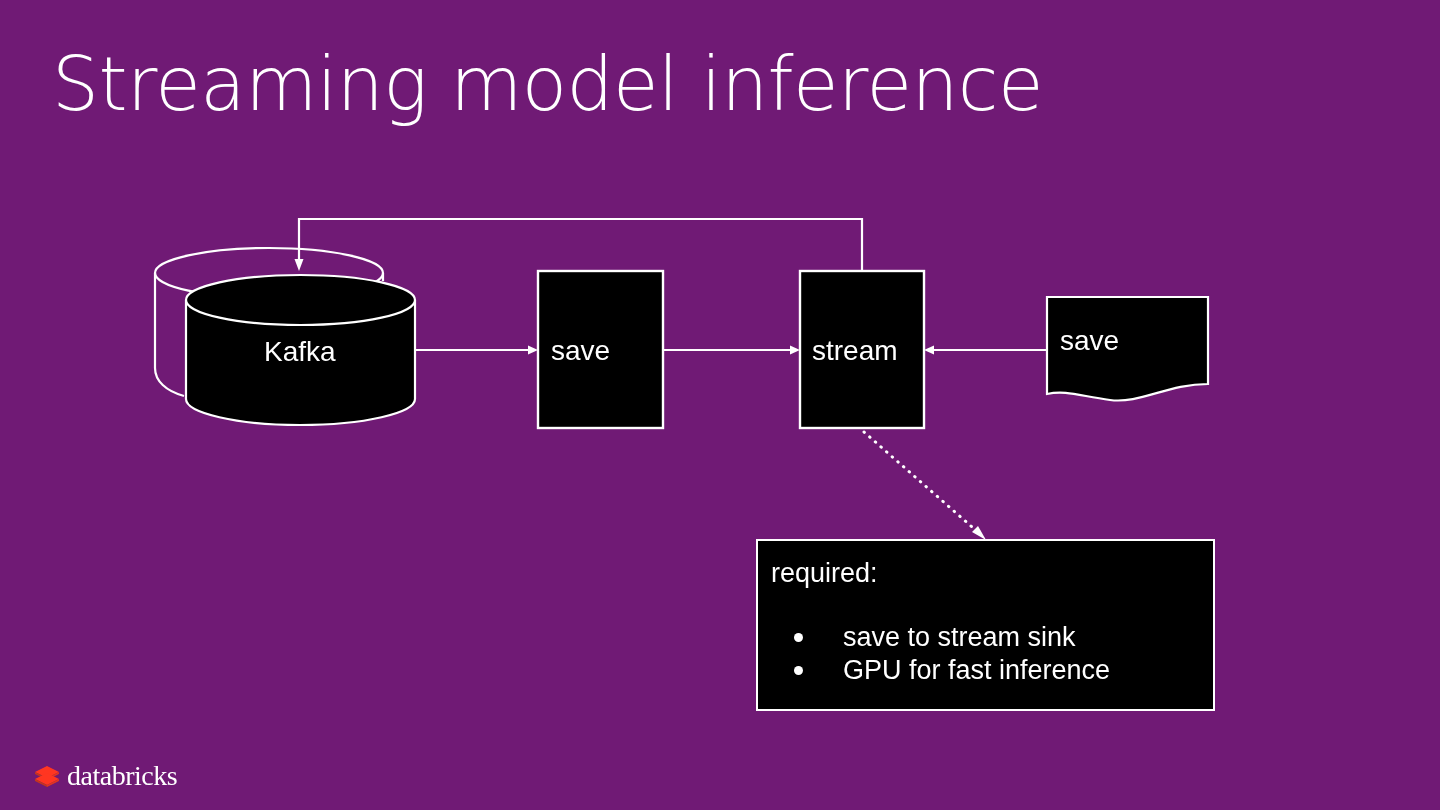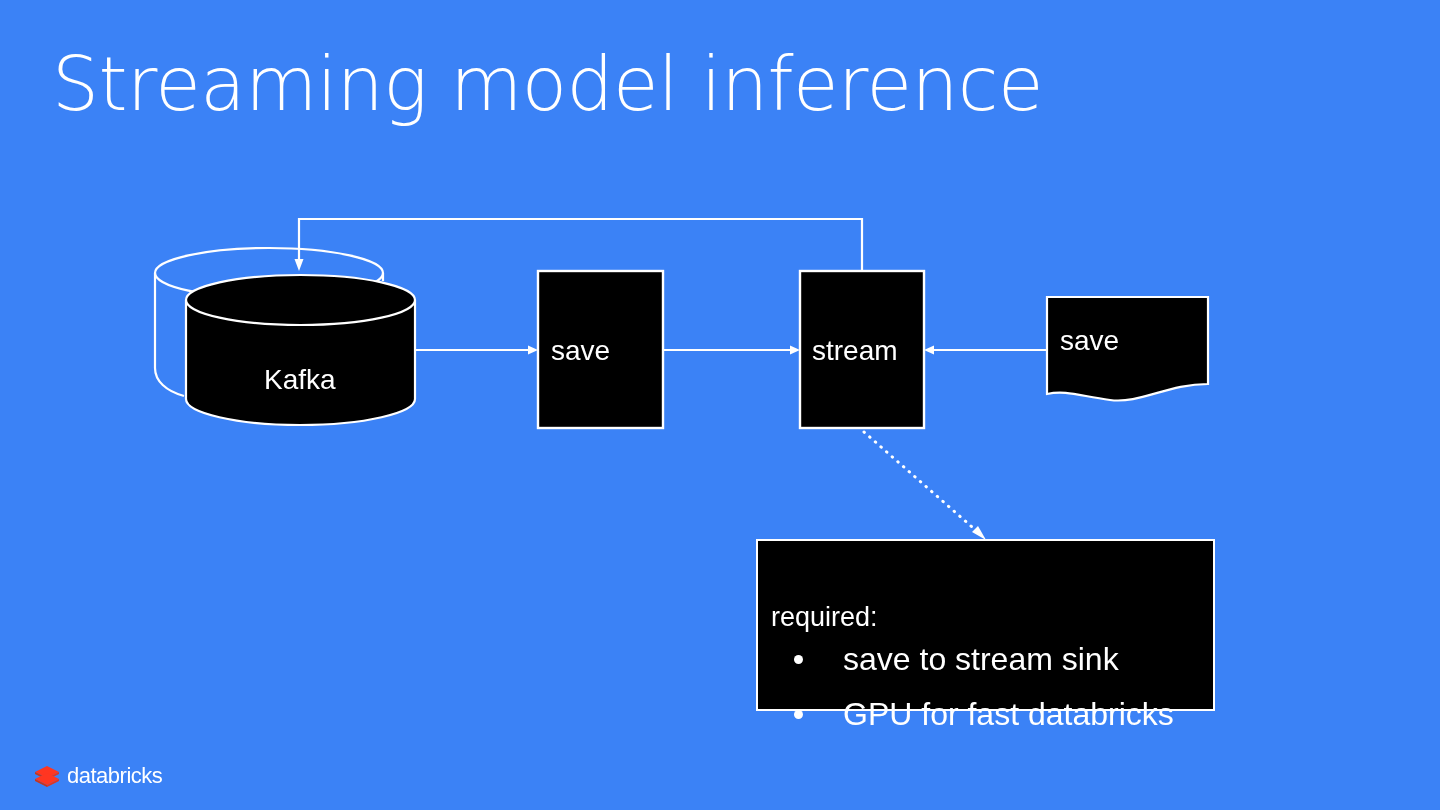--- a/index.html
+++ b/index.html
@@ -11,21 +11,21 @@
     width: 1440px;
     height: 810px;
     position: relative;
     overflow: hidden;
     font-family: "Liberation Sans", sans-serif;
     color: #ffffff;
   }
   #slide {
     position: absolute;
     inset: 0;
-    background: #3b82f6;
+    background: #701a75;
   }
   
   #slide-title {
     position: absolute;
     left: 52px;
     top: 47px;
     font-family: "DejaVu Sans", sans-serif;
     font-size: 74px;
     font-weight: 300;
     letter-spacing: -0.5px;
@@ -45,21 +45,21 @@
   
   .shape-label {
     position: absolute;
     font-family: "Liberation Sans", sans-serif;
     font-size: 28px;
     font-weight: 400;
     color: #ffffff;
     line-height: 1;
     white-space: nowrap;
   }
-  #kafka-label { left: 264px; top: 366px; }
+  #kafka-label { left: 264px; top: 338px; }
   #load-label  { left: 551px; top: 337px; }
   #predict-label { left: 812px; top: 337px; }
   #model-label { left: 1060px; top: 327px; }
 
   
   #callout-box {
     position: absolute;
     left: 756px;
     top: 539px;
     width: 459px;
@@ -69,36 +69,34 @@
     background: #000000;
   }
   #callout-heading {
     position: absolute;
     left: 13px;
     top: 19px;
     font-size: 27px;
     line-height: 1;
     color: #ffffff;
     white-space: nowrap;
-    margin-top: 44px;
   }
   #callout-list {
     position: absolute;
     left: 0;
     top: 80px;
     width: 100%;
   }
   .callout-item {
     position: relative;
     height: 33px;
     line-height: 33px;
-    font-size: 32px;
-    color: #ffffff;
-    white-space: nowrap;
-    margin-top: 22px;
+    font-size: 27px;
+    color: #ffffff;
+    white-space: nowrap;
   }
   .callout-bullet {
     position: absolute;
     left: 36px;
     top: 12px;
     width: 9px;
     height: 9px;
     border-radius: 50%;
     background: #ffffff;
   }
@@ -112,22 +110,22 @@
   #databricks-logo {
     position: absolute;
     left: 33px;
     top: 762px;
     display: flex;
     align-items: center;
     gap: 6px;
   }
   #databricks-mark { display: block; }
   #databricks-wordmark {
-    font-family: Liberation Sans, sans-serif;
-    font-size: 22px;
+    font-family: Liberation Serif, serif;
+    font-size: 28px;
     font-weight: 400;
     color: #ffffff;
     letter-spacing: -0.5px;
     line-height: 1;
   }
 </style>
 </head>
 <body>
 
 <div id="slide">
@@ -196,21 +194,21 @@
 
   <div id="callout-box">
     <div id="callout-heading">required:</div>
     <div id="callout-list">
       <div class="callout-item">
         <span class="callout-bullet"></span>
         <span class="callout-text">save to stream sink</span>
       </div>
       <div class="callout-item">
         <span class="callout-bullet"></span>
-        <span class="callout-text">GPU for fast databricks</span>
+        <span class="callout-text">GPU for fast inference</span>
       </div>
     </div>
   </div>
 
   <div id="databricks-logo">
     <svg id="databricks-mark" width="28" height="28" viewBox="0 0 28 28">
       <polygon points="14,4 26,10 14,16 2,10" fill="#ff3621"></polygon>
       <polygon points="2,10 14,16 14,18 2,12" fill="#c3351f"></polygon>
       <polygon points="14,16 26,10 26,12 14,18" fill="#e03520"></polygon>
       <polygon points="14,11 26,17 14,23 2,17" fill="#ff3621"></polygon>

